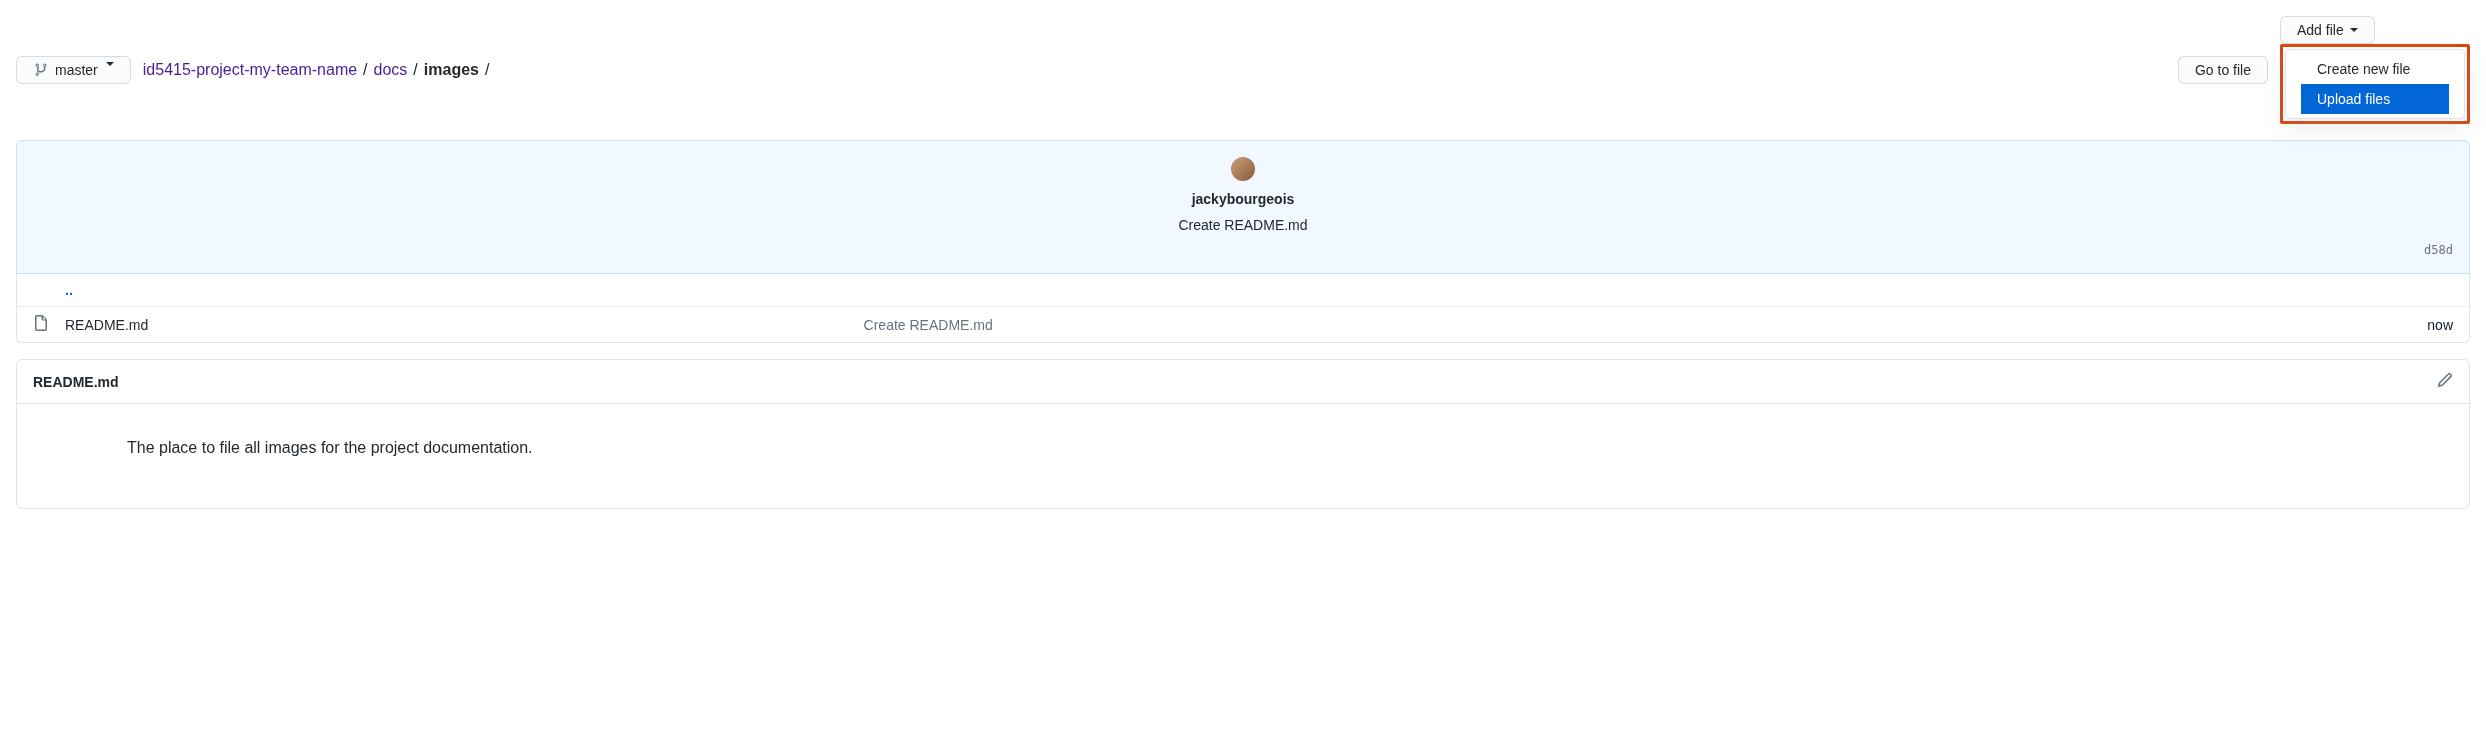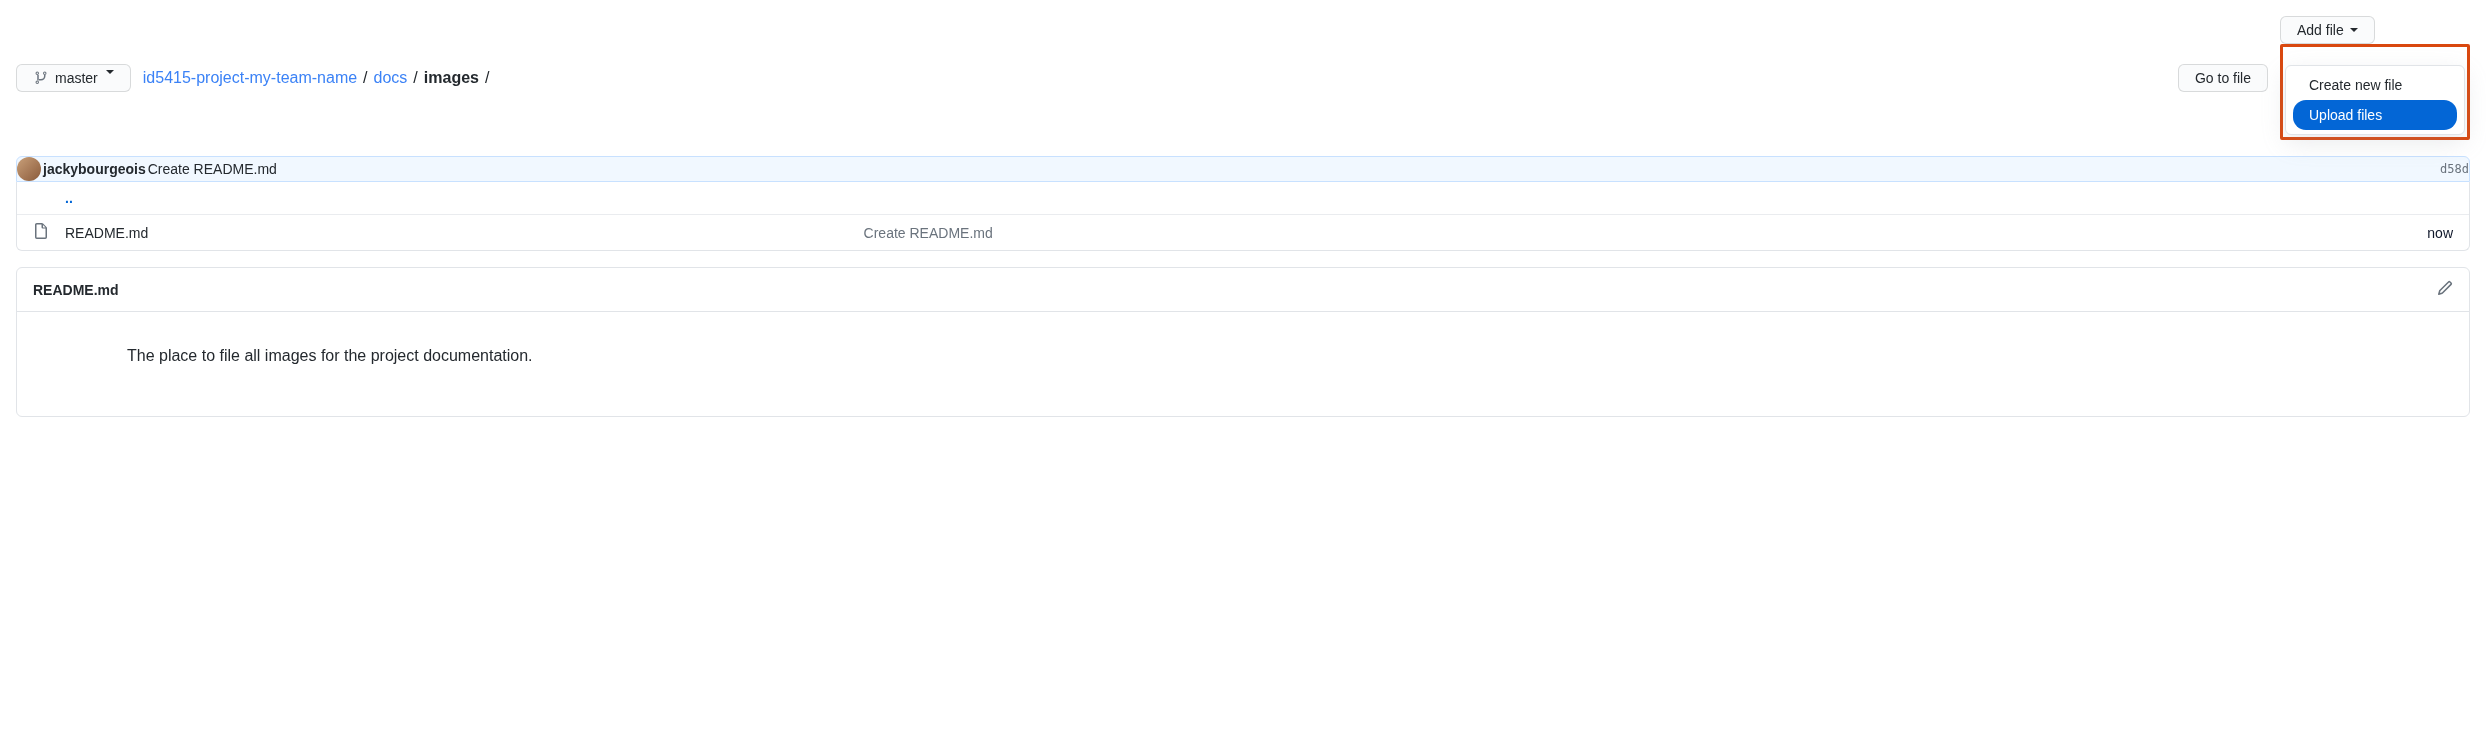--- a/index.html
+++ b/index.html
@@ -29,21 +29,21 @@
       cursor: pointer;
       color: #24292e;
     }
     .branch-btn svg { fill: #6a737d; }
     .breadcrumb {
       font-size: 16px;
       display: flex;
       align-items: center;
       gap: 4px;
     }
-    .breadcrumb a { color: #3b82f6; text-decoration: none; }
+    .breadcrumb a { color: #4c1d95; text-decoration: none; }
     .breadcrumb .sep { color: #24292e; margin: 0 2px; }
     .breadcrumb .current { color: #24292e; font-weight: 700; }
     .spacer { flex: 1; }
     .btn {
       padding: 5px 16px;
       background: #fafbfc;
       border: 1px solid rgba(27,31,35,0.15);
       border-radius: 6px;
       font-size: 14px;
       font-weight: 500;
@@ -60,56 +60,56 @@
       border-left: 4px solid transparent;
       border-right: 4px solid transparent;
       border-top: 4px solid #24292e;
       margin-left: 2px;
     }
     .dropdown-wrapper { position: relative; }
     .dropdown-menu {
       position: absolute;
       top: 100%;
       right: 0;
-      margin-top: 16px;
+      margin-top: 0;
       background: #fff;
       border: 1px solid #e1e4e8;
       border-radius: 6px;
       box-shadow: 0 8px 24px rgba(149,157,165,0.2);
       min-width: 180px;
-      padding: 4px 7px;
+      padding: 4px 15px;
       z-index: 100;
     }
     .dropdown-item {
       display: block;
       padding: 7px 16px;
       font-size: 14px;
       color: #24292e;
       cursor: pointer;
       white-space: nowrap;
     }
     .dropdown-item.highlighted {
       background: #0366d6;
       color: #fff;
-      border-radius: 13px;
     }
     .highlight-box {
       border: 3px solid #d9480f;
       border-radius: 2px;
       padding: 2px;
     }
     .commit-bar {
       display: flex;
       align-items: center;
-      padding: 0;
+      padding: 16px;
       background: #f1f8ff;
       border: 1px solid #c8e1ff;
       border-top-left-radius: 6px;
       border-top-right-radius: 6px;
-      gap: 2px;
+      gap: 10px;
+      flex-direction: column;
     }
     .avatar {
       width: 24px; height: 24px;
       border-radius: 50%;
       background: linear-gradient(135deg,#c9a07a,#8a5a3a);
       flex-shrink: 0;
     }
     .commit-author { font-weight: 600; }
     .commit-msg { color: #24292e; }
     .commit-right {

